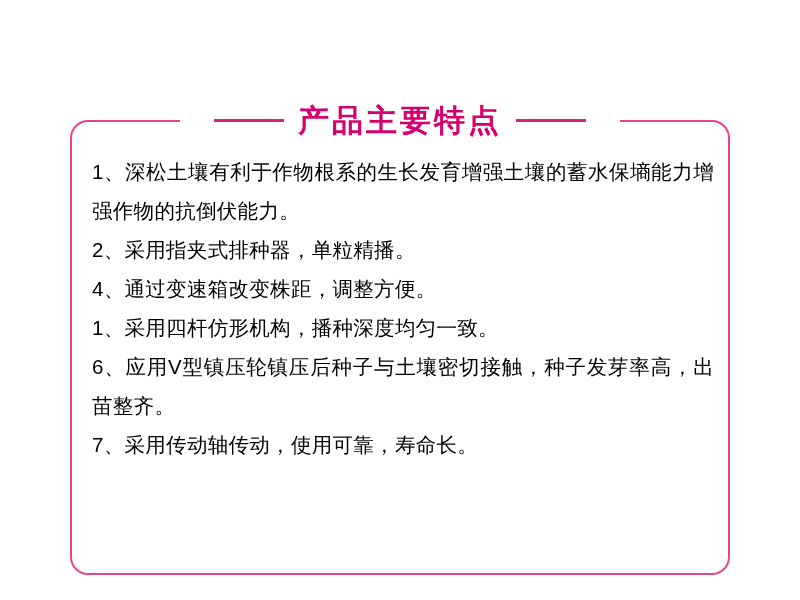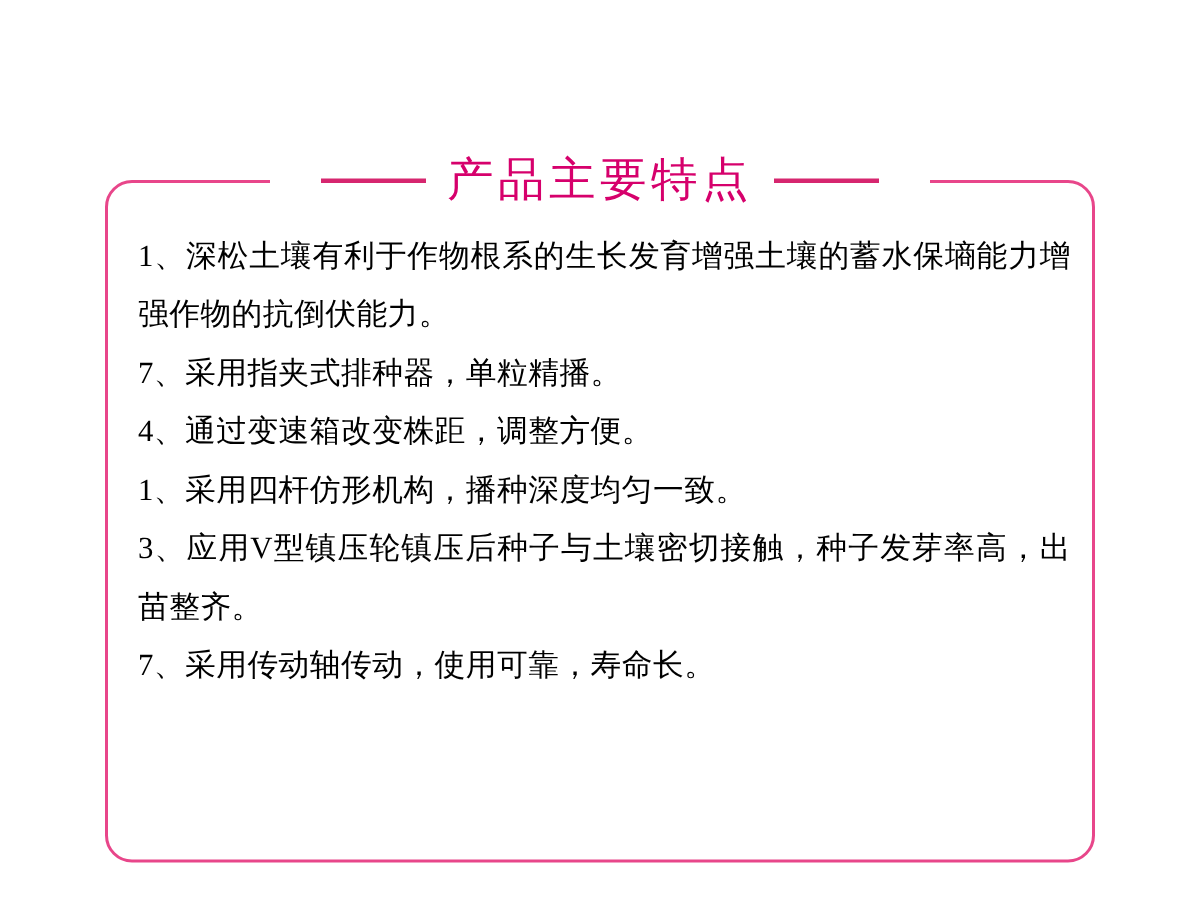--- a/index.html
+++ b/index.html
@@ -49,21 +49,21 @@
 
   .title-rule {
     width: 70px;
     height: 3px;
     background: #d6266f;
   }
 
   .title-text {
     font-family: "DejaVu Serif", "Liberation Serif", serif;
     font-size: 31px;
-    font-weight: normal;
+    font-weight: bold;
     color: #d6006c;
     letter-spacing: 3px;
     padding: 0 14px;
     background: #ffffff;
     white-space: nowrap;
     line-height: 1.1;
   }
 
   
   .title-mask {
@@ -79,21 +79,21 @@
     position: absolute;
     left: 92px;
     top: 152px;
     width: 622px;
     margin: 0;
     padding: 0;
     list-style: none;
   }
 
   .body-list li {
-    font-family: Liberation Serif, serif;
+    font-family: Liberation Sans, sans-serif;
     font-size: 20.5px;
     color: #000000;
     line-height: 39px;
     text-align: justify;
     text-justify: inter-ideograph;
     letter-spacing: 0.3px;
     white-space: normal;
   }
 </style>
 </head>
@@ -105,20 +105,20 @@
   <div class="title-mask"></div>
 
   <div class="title-block">
     <span class="title-rule"></span>
     <span class="title-text">产品主要特点</span>
     <span class="title-rule"></span>
   </div>
 
   <ul class="body-list">
     <li>1、深松土壤有利于作物根系的生长发育增强土壤的蓄水保墒能力增强作物的抗倒伏能力。</li>
-    <li>7、采用指夹式排种器，单粒精播。</li>
+    <li>2、采用指夹式排种器，单粒精播。</li>
     <li>4、通过变速箱改变株距，调整方便。</li>
     <li>1、采用四杆仿形机构，播种深度均匀一致。</li>
-    <li>3、应用V型镇压轮镇压后种子与土壤密切接触，种子发芽率高，出苗整齐。</li>
+    <li>6、应用V型镇压轮镇压后种子与土壤密切接触，种子发芽率高，出苗整齐。</li>
     <li>7、采用传动轴传动，使用可靠，寿命长。</li>
   </ul>
 
 </div>
 
 </body></html>

